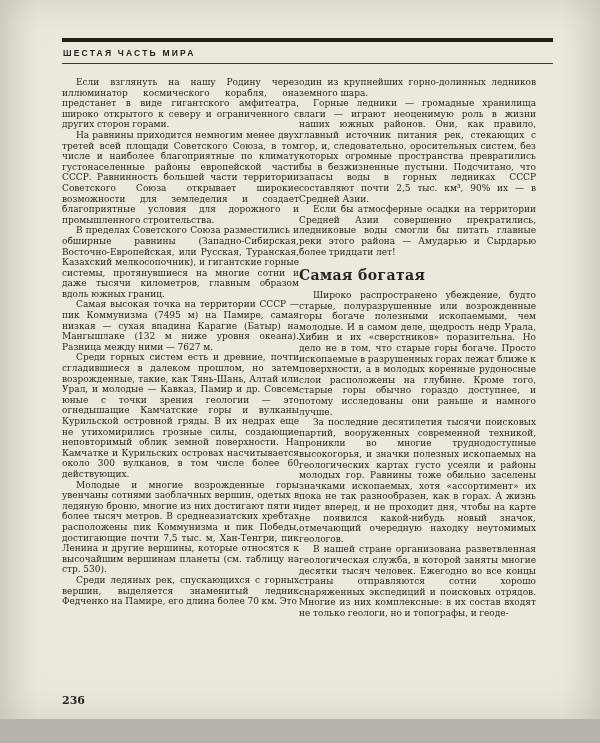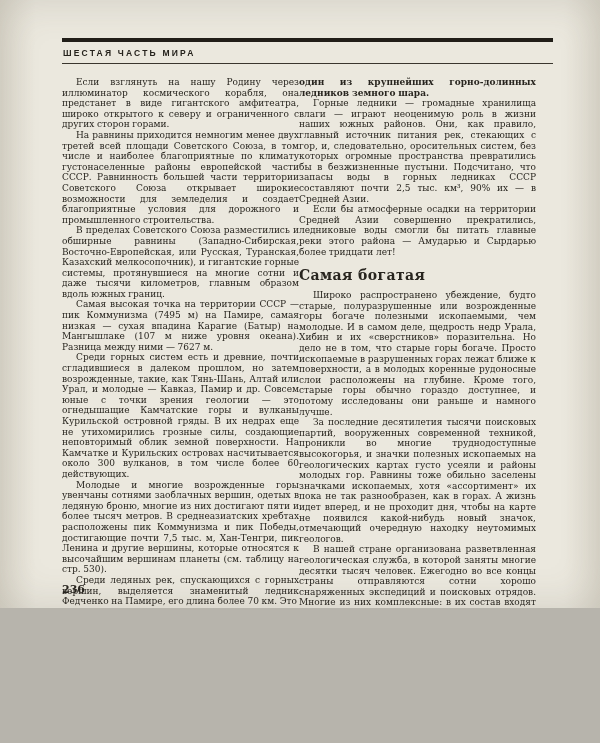--- a/index.html
+++ b/index.html
@@ -3,21 +3,21 @@
 <meta charset="utf-8">
 <style>
   html, body {
     margin: 0;
     padding: 0;
     background: #b7b4ac;
   }
   .page {
     position: relative;
     width: 600px;
-    height: 608px;
+    height: 719px;
     margin: 0 auto;
     background: #e9e6dc;
     background-image: linear-gradient(90deg, #ddd9cd 0%, #ebe8de 6%, #ebe8de 94%, #dfdbcf 100%);
     box-shadow: inset 0 0 40px rgba(90,85,70,0.18);
     box-sizing: border-box;
     padding: 38px 47px 17px 62px;
     color: #28251f;
     font-family: "DejaVu Serif", "Liberation Serif", serif;
     overflow: hidden;
   }
@@ -51,21 +51,21 @@
     overflow: hidden;
     text-align: justify;
   }
   .para {
     margin: 0;
     font-size: 9px;
     line-height: 10.6px;
     text-indent: 14px;
     word-spacing: -0.2px;
   }
-  .para.no-indent { text-indent: 0; font-weight: bold; }
+  .para.no-indent { text-indent: 0; }
   .section-heading {
     margin: 10px 0 7px 0;
     font-size: 14px;
     font-weight: bold;
     text-align: left;
     text-indent: 0;
     letter-spacing: 0.4px;
   }
   .page-number {
     position: absolute;
@@ -87,21 +87,21 @@
     <div class="head-text">ШЕСТАЯ ЧАСТЬ МИРА</div>
     <div class="thin-rule"></div>
   </div>
 
   <div class="columns">
 
     <div class="col">
       <p class="para">Если взглянуть на нашу Родину через иллюминатор космического корабля, она предстанет в виде гигантского амфитеатра, широко открытого к северу и ограниченного с других сторон горами.</p>
       <p class="para">На равнины приходится немногим менее двух третей всей площади Советского Союза, в том числе и наиболее благоприятные по климату густонаселенные районы европейской части СССР. Равнинность большей части территории Советского Союза открывает широкие возможности для земледелия и создает благоприятные условия для дорожного и промышленного строительства.</p>
       <p class="para">В пределах Советского Союза разместились и обширные равнины (Западно-Сибирская, Восточно-Европейская, или Русская, Туранская, Казахский мелкосопочник), и гигантские горные системы, протянувшиеся на многие сотни и даже тысячи километров, главным образом вдоль южных границ.</p>
-      <p class="para">Самая высокая точка на территории СССР — пик Коммунизма (7495 м) на Памире, самая низкая — сухая впадина Карагие (Батыр) на Мангышлаке (107 м ниже уровня океана). Разница между ними — 7627 м.</p>
+      <p class="para">Самая высокая точка на территории СССР — пик Коммунизма (7495 м) на Памире, самая низкая — сухая впадина Карагие (Батыр) на Мангышлаке (132 м ниже уровня океана). Разница между ними — 7627 м.</p>
       <p class="para">Среди горных систем есть и древние, почти сгладившиеся в далеком прошлом, но затем возрожденные, такие, как Тянь-Шань, Алтай или Урал, и молодые — Кавказ, Памир и др. Совсем юные с точки зрения геологии — это огнедышащие Камчатские горы и вулканы Курильской островной гряды. В их недрах еще не утихомирились грозные силы, создающие неповторимый облик земной поверхности. На Камчатке и Курильских островах насчитывается около 300 вулканов, в том числе более 60 действующих.</p>
       <p class="para">Молодые и многие возрожденные горы увенчаны сотнями заоблачных вершин, одетых в ледяную броню, многие из них достигают пяти и более тысяч метров. В среднеазиатских хребтах расположены пик Коммунизма и пик Победы, достигающие почти 7,5 тыс. м, Хан-Тенгри, пик Ленина и другие вершины, которые относятся к высочайшим вершинам планеты (см. таблицу на стр. 530).</p>
       <p class="para">Среди ледяных рек, спускающихся с горных вершин, выделяется знаменитый ледник Федченко на Памире, его длина более 70 км. Это</p>
     </div>
 
     <div class="col">
       <p class="para no-indent">один из крупнейших горно-долинных ледников земного шара.</p>
       <p class="para">Горные ледники — громадные хранилища влаги — играют неоценимую роль в жизни наших южных районов. Они, как правило, главный источник питания рек, стекающих с гор, и, следовательно, оросительных систем, без которых огромные пространства превратились бы в безжизненные пустыни. Подсчитано, что запасы воды в горных ледниках СССР составляют почти 2,5 тыс. км³, 90% их — в Средней Азии.</p>
       <p class="para">Если бы атмосферные осадки на территории Средней Азии совершенно прекратились, ледниковые воды смогли бы питать главные реки этого района — Амударью и Сырдарью более тридцати лет!</p>
       <h2 class="section-heading">Самая богатая</h2>

